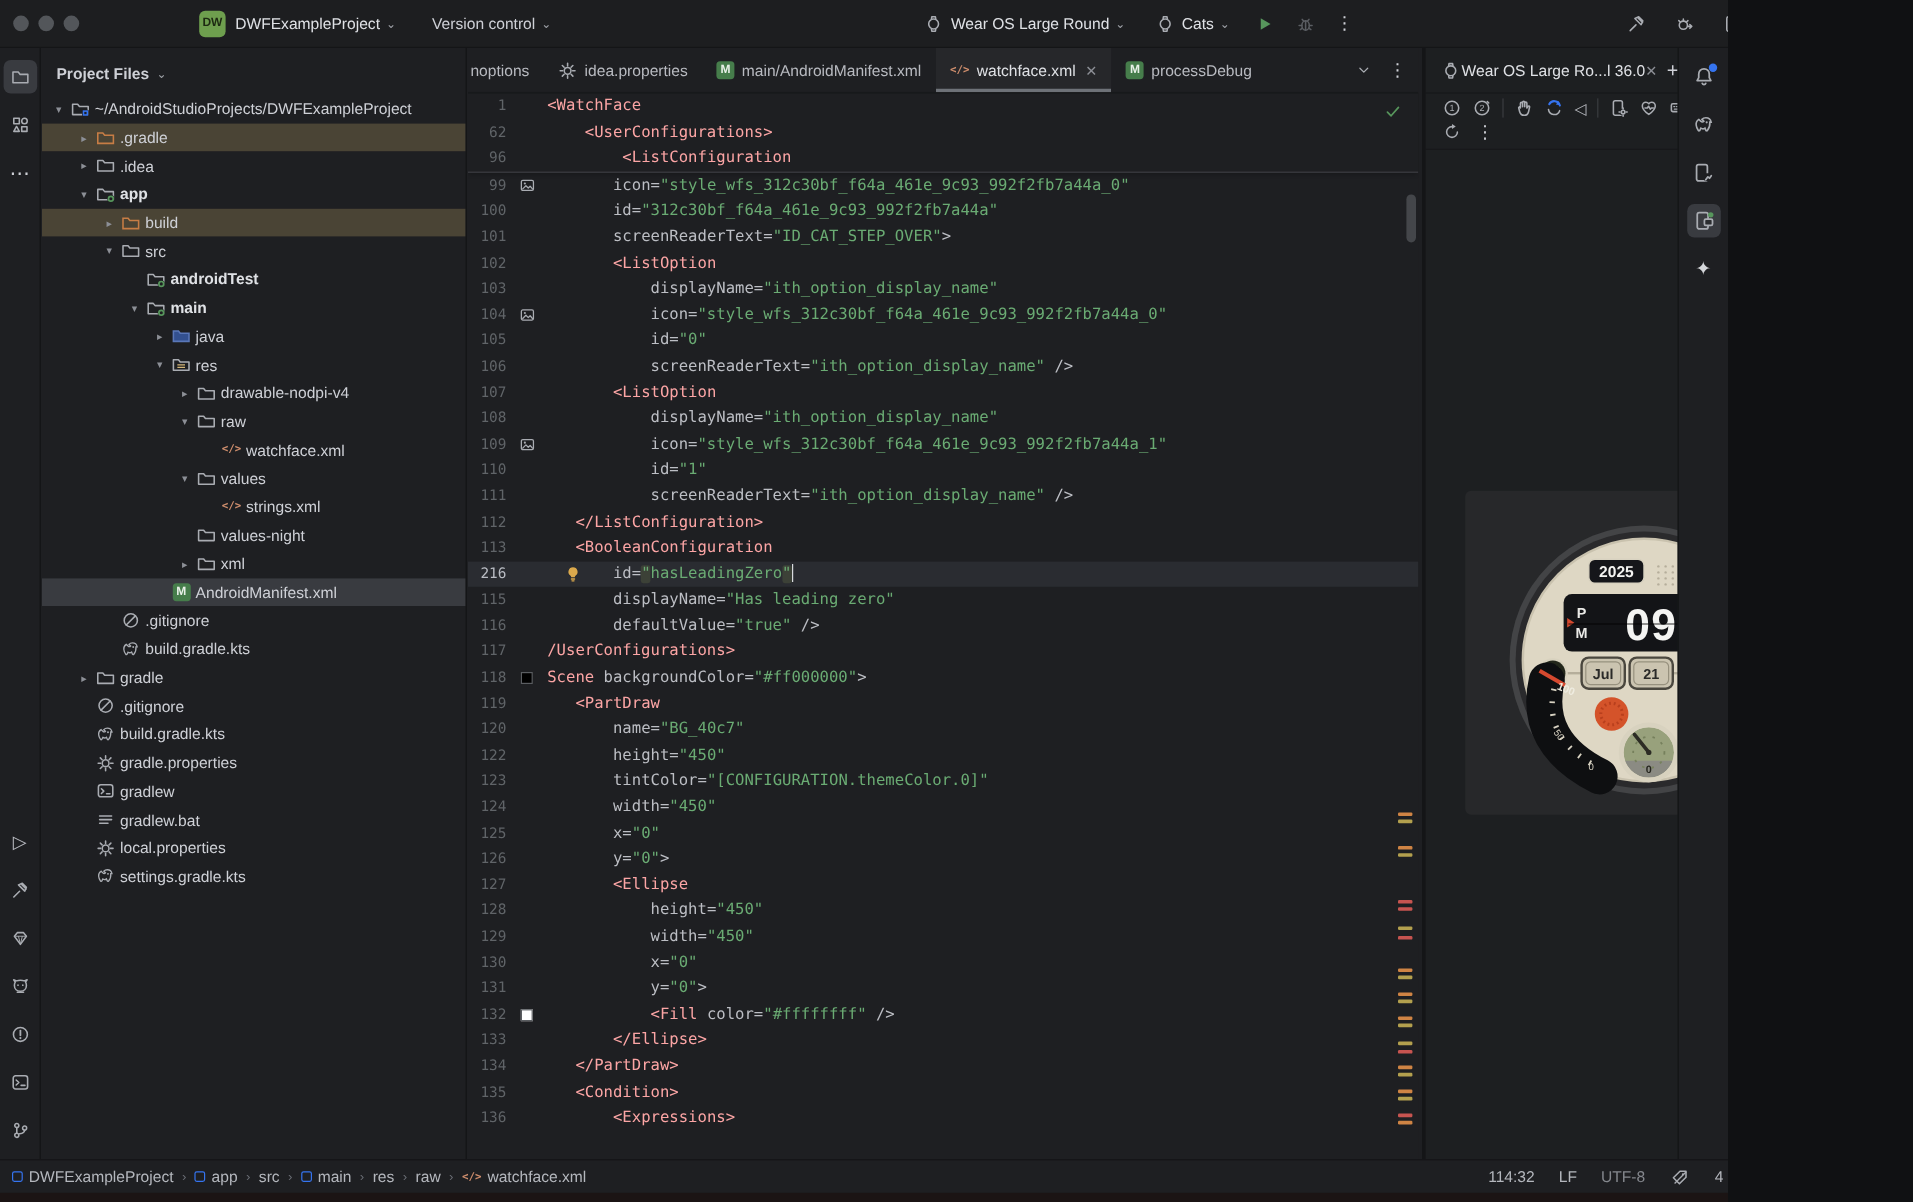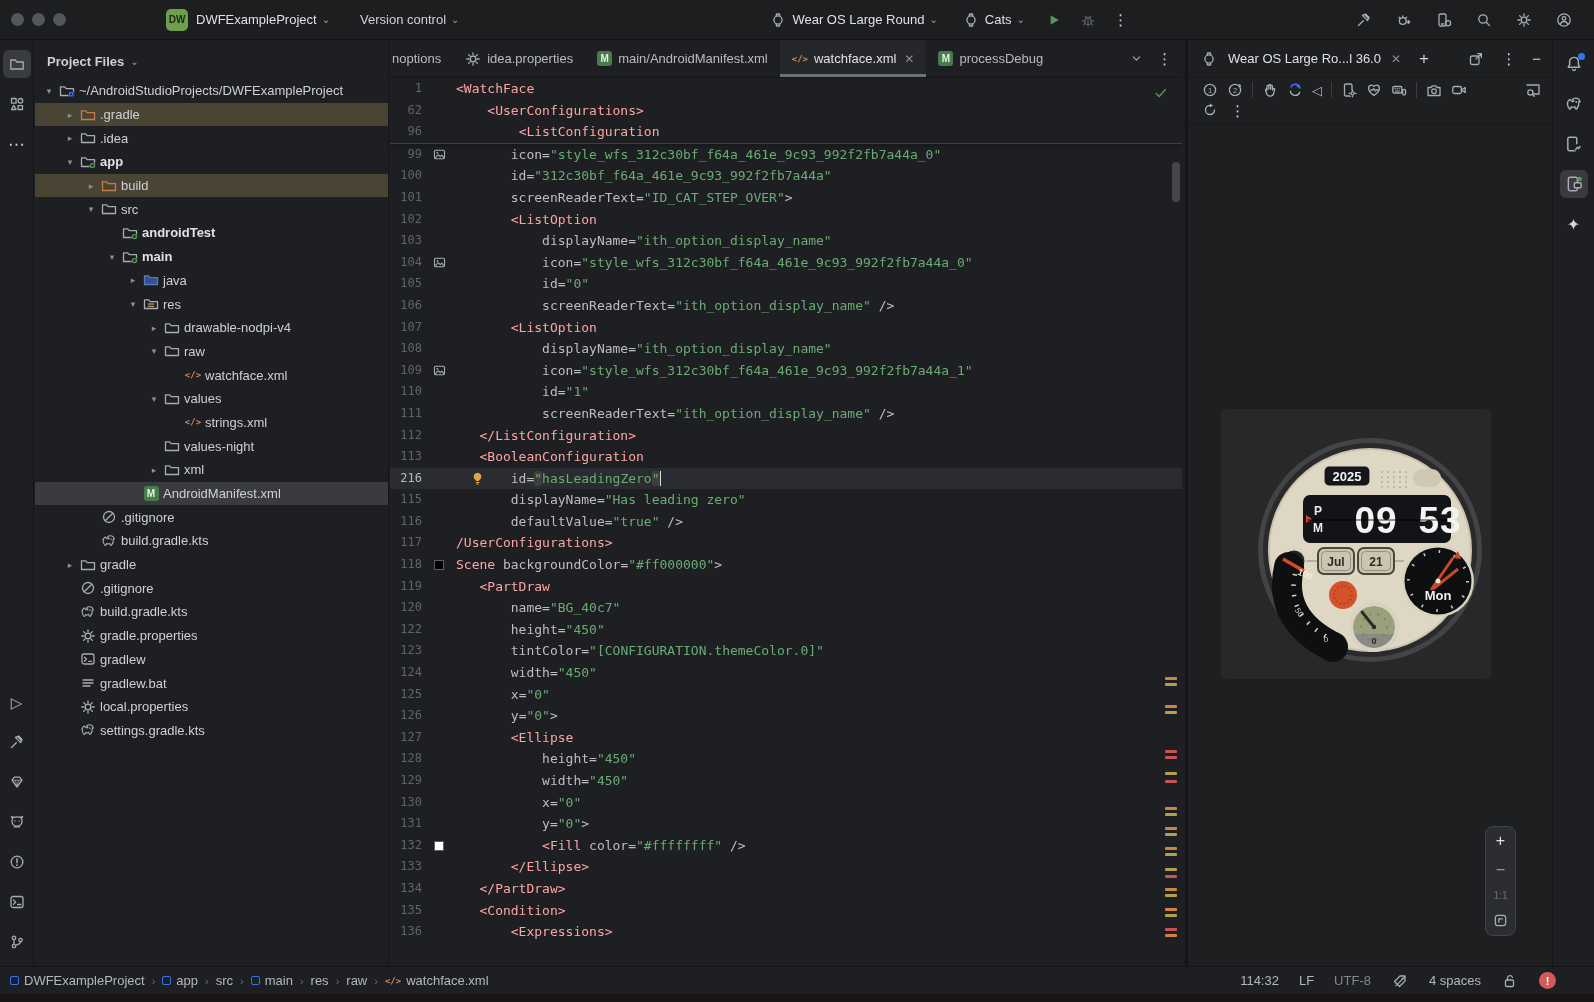--- a/index.html
+++ b/index.html
@@ -1,18 +1,18 @@
 <!DOCTYPE html>
 <html><head>
 <meta charset="utf-8">
 <style>
   * { margin:0; padding:0; box-sizing:border-box; }
   html,body { background:#101113; }
   body { font-family:"Liberation Sans", sans-serif; }
-  .app { position:relative; width:1594px; height:1002px; background:#1e1f22; overflow:hidden; }
+  .app { position:relative; width:1440px; height:1002px; background:#1e1f22; overflow:hidden; }
 
   
   .titlebar { position:absolute; left:0; top:0; width:1594px; height:40px; background:#1d1e20;
               border-bottom:1px solid #141517; display:flex; align-items:center; }
   .lights { display:flex; gap:8px; margin-left:11px; }
   .light { width:13px; height:13px; border-radius:50%; background:#53565a; }
   .proj-logo { width:22px; height:22px; border-radius:5px; background:#6e9f4e; color:#1d2a12;
                font-size:10px; font-weight:bold; display:flex; align-items:center; justify-content:center;
                margin-left:100px; }
   .tb-item { display:flex; align-items:center; gap:5px; color:#dfe1e5; font-size:13px; margin-left:8px; cursor:default; }
@@ -77,21 +77,21 @@
   .caret { display:inline-block; width:1.5px; height:15px; background:#d8dade; vertical-align:-3px; }
   .bulb { position:absolute; left:80px; top:3px; }
   .echeck { position:absolute; right:14px; top:8px; z-index:4; }
   .vthumb { position:absolute; right:2px; top:84px; width:8px; height:40px; border-radius:4px; background:rgba(140,143,149,.35); z-index:5; }
   .stripe { position:absolute; right:3px; top:0; width:14px; height:100%; z-index:5; }
   .smark { position:absolute; width:12px; height:3px; border-radius:1px; }
 
   
   .devices { position:absolute; left:1185px; top:40px; width:366px; bottom:36px; background:#1d1f21;
              border-left:3px solid #141517; overflow:hidden; }
-  .dtabbar { height:38px; display:flex; align-items:center; gap:10px; padding:0 10px 0 12px;
+  .dtabbar { height:38px; display:flex; align-items:center; gap:0; padding:0 10px 0 12px;
              border-bottom:1px solid #17181a; color:#dfe1e5; font-size:13px; }
   .dtabbar .cx { color:#8c8f96; font-size:12px; }
   .dtabbar .tail { margin-left:auto; display:flex; gap:16px; align-items:center; color:#ced0d6; }
   .dtoolbar { display:flex; align-items:center; gap:9px; padding:4px 10px 2px 14px; flex-wrap:nowrap; }
   .dtoolbar .vsep { width:1px; height:16px; background:#3a3c40; }
   .dtoolbar .push { margin-left:auto; }
   .dtoolbar2 { display:flex; align-items:center; gap:12px; padding:2px 10px 6px 14px; border-bottom:1px solid #17181a; }
   .screen { position:absolute; left:33px; top:369px; width:270px; height:270px; background:#27282a; border-radius:5px; }
   .zoomctl { position:absolute; left:297px; top:786px; width:31px; height:110px; background:#2b2d30;
              border:1px solid #404348; border-radius:8px; display:flex; flex-direction:column;

